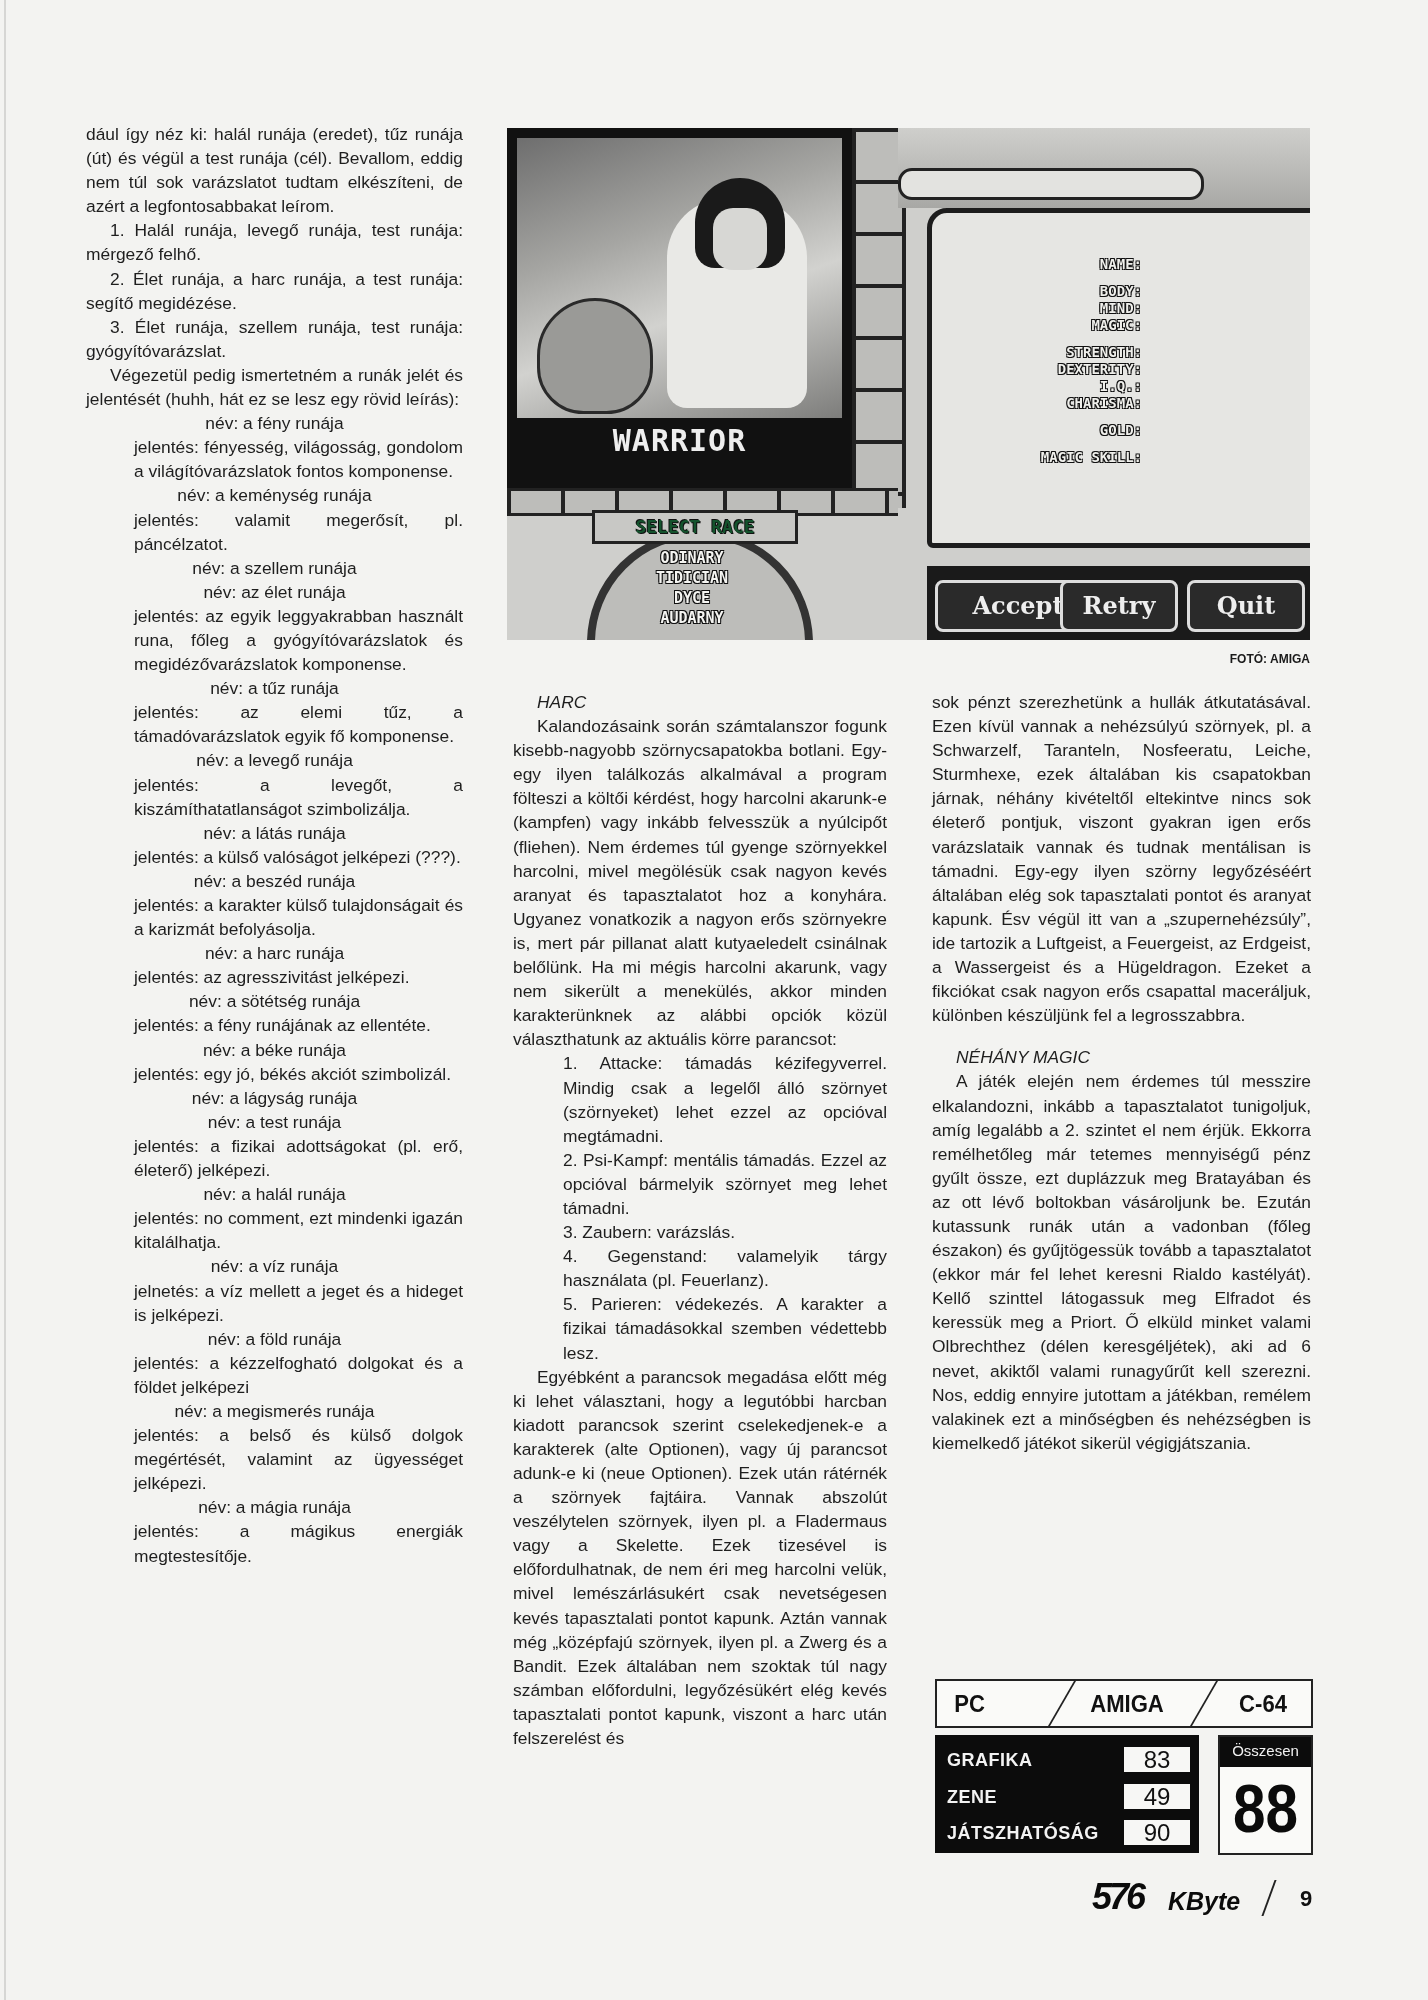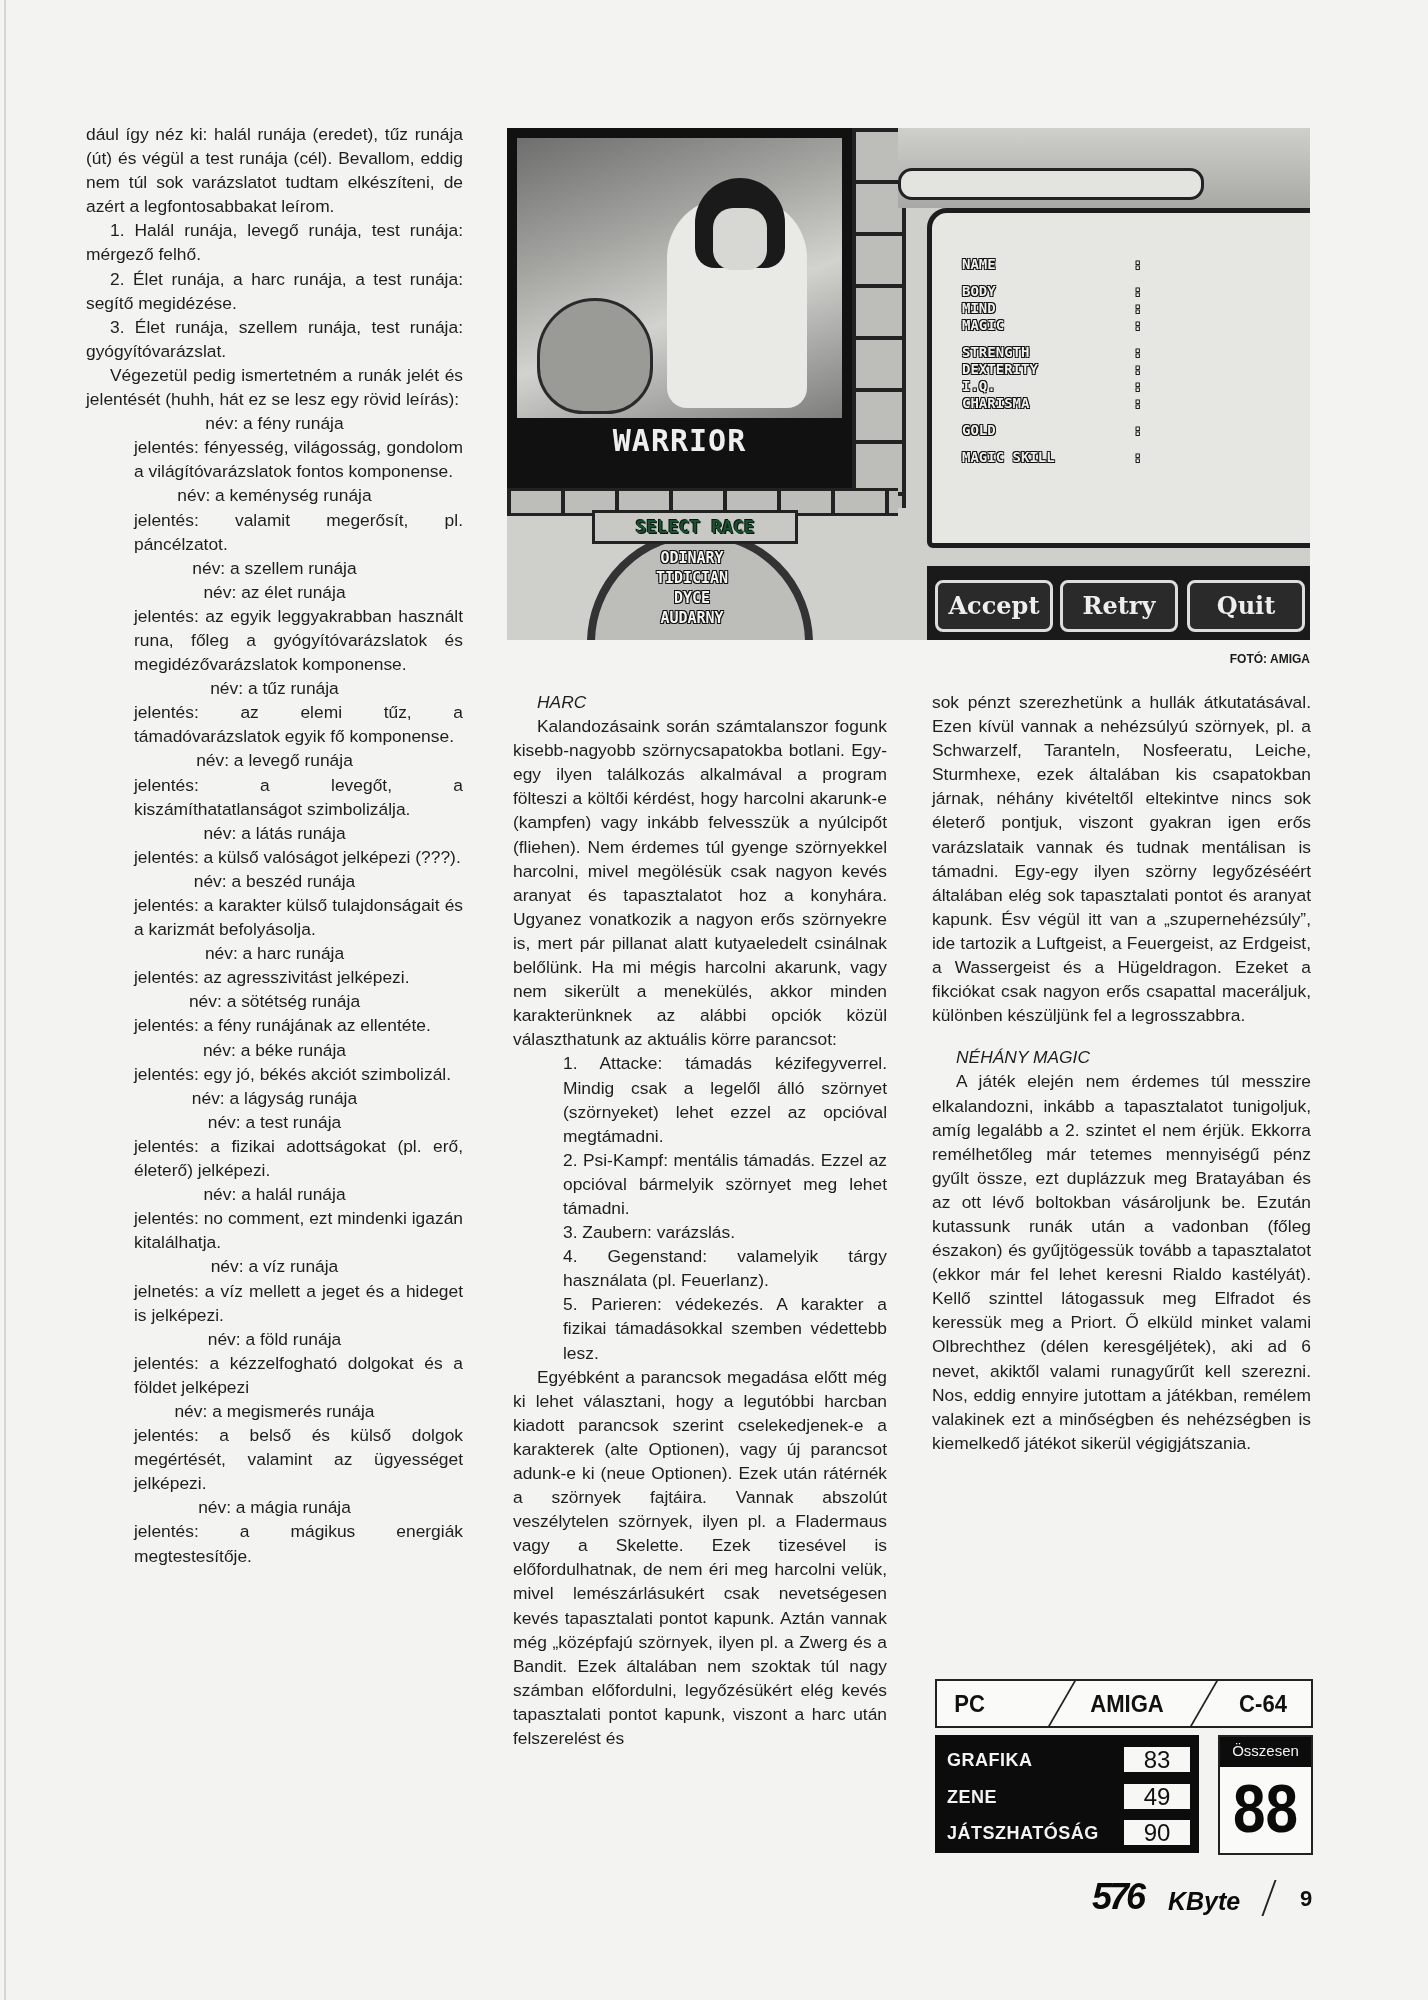--- a/index.html
+++ b/index.html
@@ -34,21 +34,21 @@
   .shot .class-label { position: absolute; left: 10px; top: 295px; width: 325px; text-align: center; color: #eee; font-family: "DejaVu Sans Mono", monospace; font-weight: bold; font-size: 30px; letter-spacing: 1px; }
   .shot .rail-right { position: absolute; left: 345px; top: 0; width: 46px; height: 380px; background: repeating-linear-gradient(#222 0 4px, #bdbdba 4px 52px); border-left: 4px solid #222; border-right: 4px solid #222; }
   .shot .rail-bottom { position: absolute; left: 0; top: 360px; width: 391px; height: 22px; background: repeating-linear-gradient(90deg, #222 0 4px, #bdbdba 4px 54px); border-top: 3px solid #222; border-bottom: 3px solid #222; }
   .shot .select-race { position: absolute; left: 85px; top: 382px; width: 200px; height: 28px; border: 3px solid #222; background: #c8c8c5; text-align: center; font-family: "DejaVu Sans Mono", monospace; font-weight: bold; font-size: 18px; line-height: 28px; color: #14532d; text-shadow: 1px 1px 0 #111, -1px -1px 0 #111; }
   .shot .race-wheel { position: absolute; left: 80px; top: 402px; width: 210px; height: 210px; border-radius: 50%; border: 8px solid #333; background: #bdbdba; }
   .shot .race-list { position: absolute; left: 110px; top: 420px; width: 150px; text-align: center; font-family: "DejaVu Sans Mono", monospace; font-weight: bold; font-size: 15px; line-height: 20px; color: #f5f5f2; text-shadow: 1px 1px 0 #111, -1px 1px 0 #111, 1px -1px 0 #111, -1px -1px 0 #111; }
   .shot .scene-top { position: absolute; left: 391px; top: 0; width: 412px; height: 80px; background: linear-gradient(180deg, #cfcfcc, #a8a8a5); }
   .shot .arm { position: absolute; left: 391px; top: 40px; width: 300px; height: 26px; border-radius: 14px; background: #e3e3e0; border: 3px solid #222; }
   .shot .stone-panel { position: absolute; left: 420px; top: 80px; width: 383px; height: 330px; background: #e6e6e3; border: 5px solid #1d1d1d; border-radius: 20px 6px 10px 6px; }
   .shot .stat-list { position: absolute; left: 455px; top: 128px; width: 280px; font-family: "DejaVu Sans Mono", monospace; font-weight: bold; font-size: 14px; line-height: 17px; color: #f0f0ec; text-shadow: 1px 1px 0 #111, -1px 1px 0 #111, 1px -1px 0 #111, -1px -1px 0 #111; }
-  .shot .stat-row { display: flex; justify-content: space-between; width: 180px; }
+  .shot .stat-row { display: flex; justify-content: flex-end; width: 180px; }
   .shot .stat-gap { height: 10px; }
   .shot .btn-bar { position: absolute; left: 420px; top: 438px; width: 383px; height: 74px; background: #1a1a1a; }
   .shot .gbtn { position: absolute; top: 452px; height: 46px; border: 3px solid #ddd; border-radius: 8px; background: #2a2a2a; color: #eee; font-family: "DejaVu Serif", serif; font-weight: bold; font-size: 24px; line-height: 46px; text-align: center; }
   .photo-credit { position: absolute; left: 1200px; top: 652px; width: 110px; text-align: right; font-family: "Liberation Sans", sans-serif; font-weight: bold; font-size: 12px; color: #1a1a1a; }
 
   
   .platforms { position: absolute; left: 935px; top: 1679px; width: 374px; height: 45px; border: 2px solid #222; background: #fafaf8; }
   .platforms .p { position: absolute; top: 0; height: 45px; line-height: 45px; font-family: "Liberation Sans", sans-serif; font-weight: bold; font-size: 24px; color: #111; transform: scaleX(0.92); }
   .platforms .slash { position: absolute; top: -2px; width: 2px; height: 49px; background: #222; transform: skewX(-30deg); }
   .scores { position: absolute; left: 935px; top: 1735px; width: 264px; height: 118px; background: #0c0c0c; }
@@ -213,21 +213,21 @@
         <span>GOLD</span>
         <span>:</span>
       </div>
     <div class="stat-gap"></div>
     <div class="stat-row">
         <span>MAGIC SKILL</span>
         <span>:</span>
       </div>
   </div>
   <div class="btn-bar"></div>
-  <div class="gbtn" style="left:428px;width:112px;">Accept</div>
+  <div class="gbtn" style="left:428px;width:112px;padding-left:24px;">Accept</div>
   <div class="gbtn" style="left:553px;width:112px;">Retry</div>
   <div class="gbtn" style="left:680px;width:112px;">Quit</div>
 </div>
 <div class="photo-credit">FOTÓ: AMIGA</div>
 
 <div class="col col-mid">
   <p class="section-title">HARC</p>
   <p class="indent">Kalandozásaink során számtalanszor fogunk kisebb-nagyobb szörnycsapatokba botlani. Egy-egy ilyen találkozás alkalmával a program fölteszi a költői kérdést, hogy harcolni akarunk-e (kampfen) vagy inkább felvesszük a nyúlcipőt (fliehen). Nem érdemes túl gyenge szörnyekkel harcolni, mivel megölésük csak nagyon kevés aranyat és tapasztalatot hoz a konyhára. Ugyanez vonatkozik a nagyon erős szörnyekre is, mert pár pillanat alatt kutyaeledelt csinálnak belőlünk. Ha mi mégis harcolni akarunk, vagy nem sikerült a menekülés, akkor minden karakterünknek az alábbi opciók közül választhatunk az aktuális körre parancsot:</p>
   <p class="opt">1. Attacke: támadás kézifegyverrel. Mindig csak a legelől álló szörnyet (szörnyeket) lehet ezzel az opcióval megtámadni.</p>
   <p class="opt">2. Psi-Kampf: mentális támadás. Ezzel az opcióval bármelyik szörnyet meg lehet támadni.</p>

